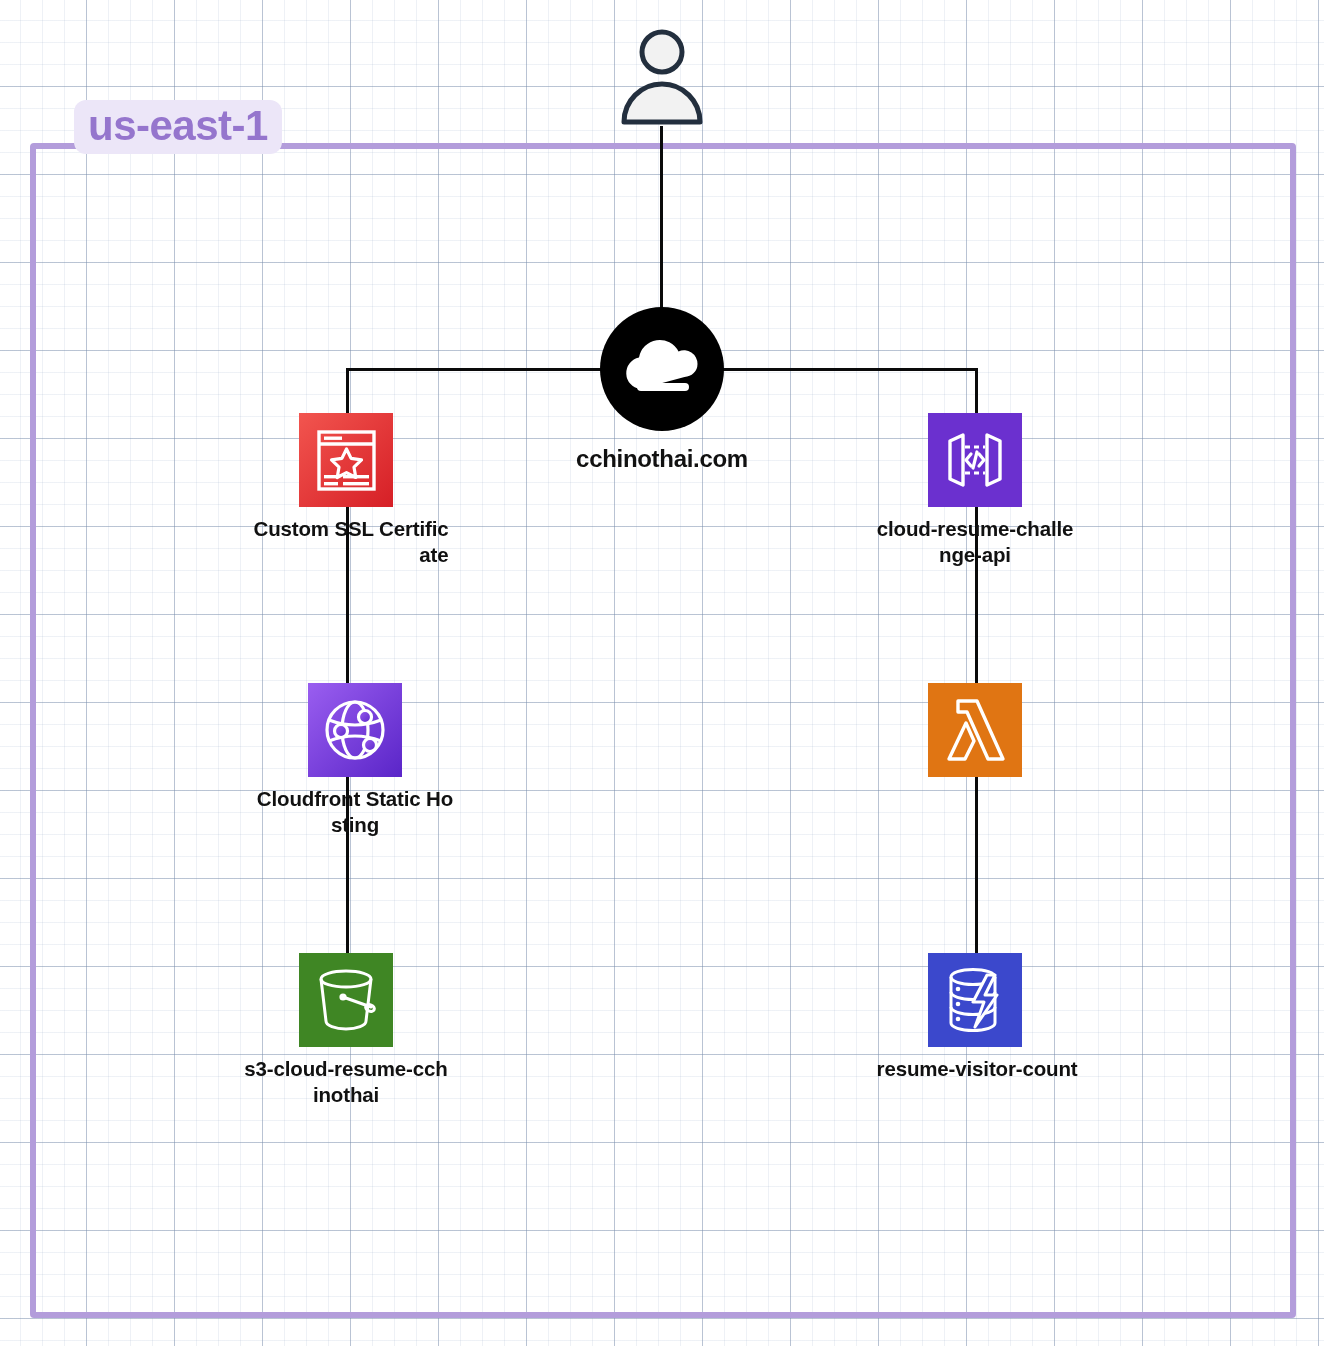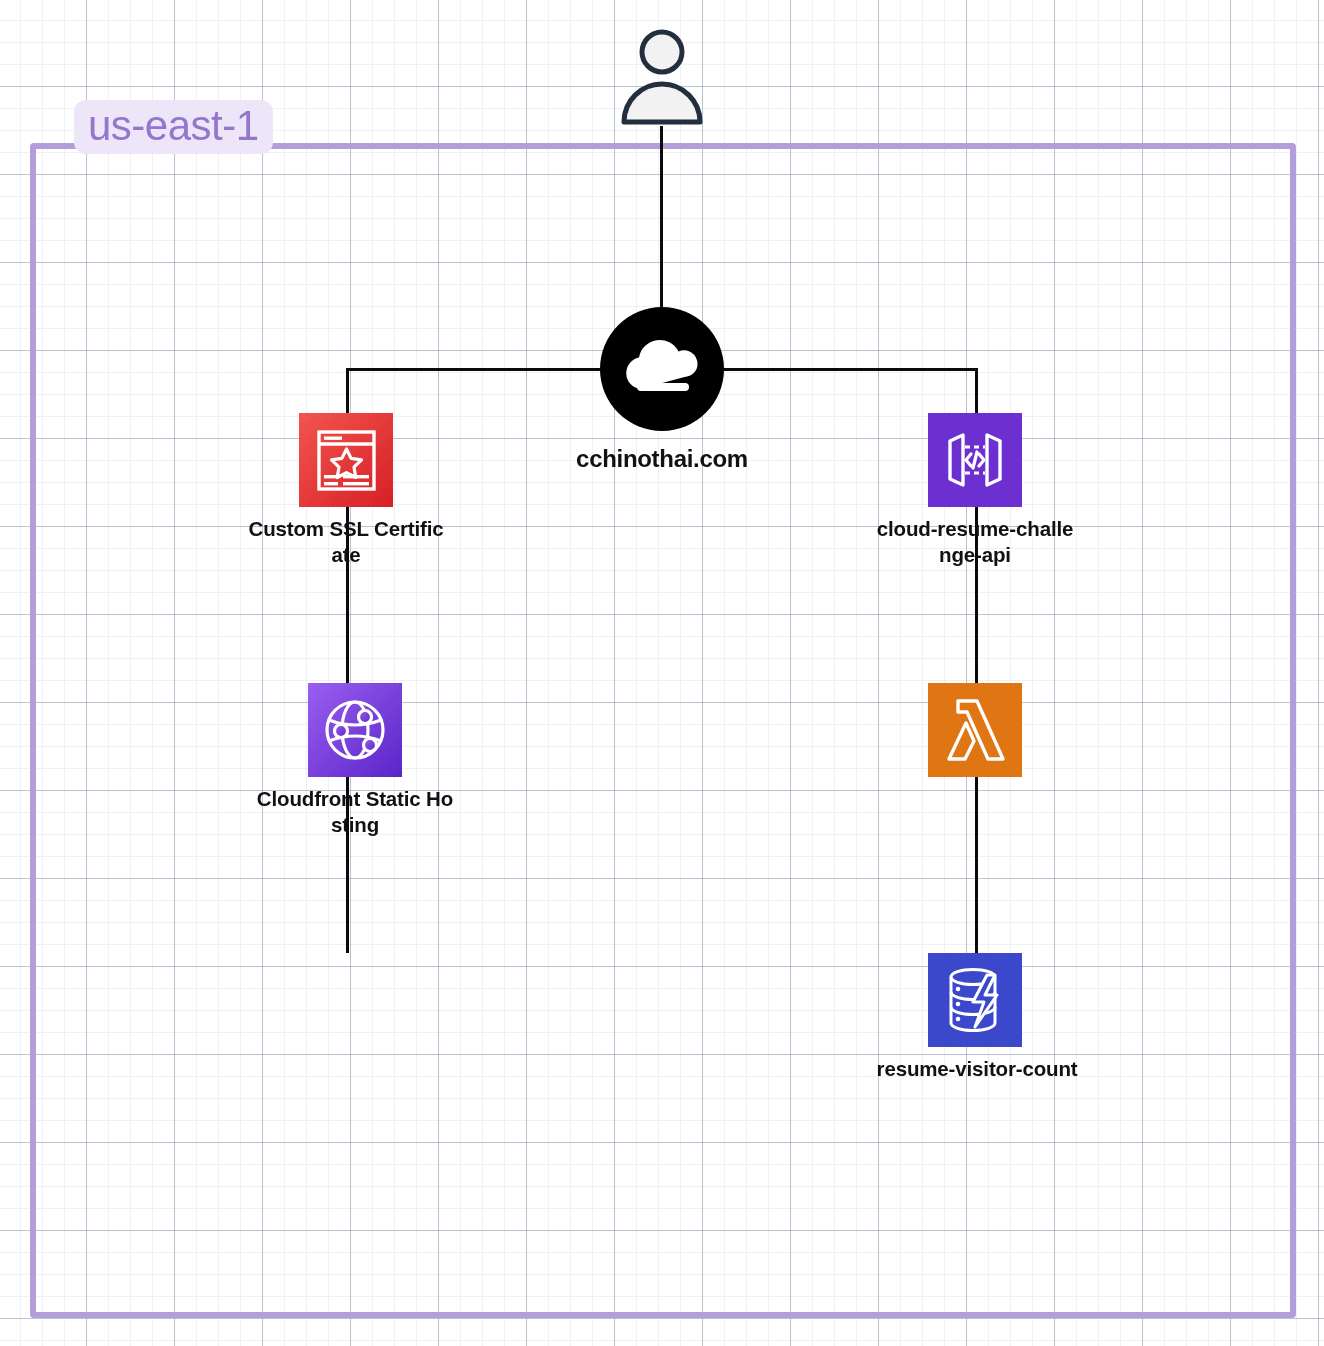--- a/index.html
+++ b/index.html
@@ -37,21 +37,21 @@
   }
   .region-label {
     position: absolute;
     left: 74px;
     top: 100px;
     padding: 5px 14px 7px 14px;
     background: #ece6f8;
     border-radius: 12px;
     color: #9575cd;
     font-size: 42px;
-    font-weight: normal;
+    font-weight: bold;
     letter-spacing: -0.5px;
     line-height: 1;
     white-space: nowrap;
   }
 
   
   .conn {
     position: absolute;
     background: #0a0a0a;
   }
@@ -154,21 +154,21 @@
 
   <div class="cloud-node">
     <svg viewBox="0 0 124 124" class="cloud-icon">
       <circle cx="62" cy="62" r="62" fill="#000000"></circle>
       <path d="M40 82 a16 16 0 0 1 -1 -31.5 a21 21 0 0 1 39.5 -6 a13.5 13.5 0 0 1 19 12.4 a13 13 0 0 1 -13 13 z" fill="#ffffff"></path>
       <rect x="37" y="76" width="52" height="8" rx="4" fill="#ffffff"></rect>
     </svg>
     <div class="cloud-label">cchinothai.com</div>
   </div>
 
-  <div class="node" style="left:346px; top:413px;">
+  <div class="node" style="left:346px; top:413px;text-align:right;">
     <div class="node-icon-wrap">
       <svg viewBox="0 0 94 94" class="svc-icon">
         <defs>
           <linearGradient id="gacm" x1="0" y1="0" x2="1" y2="1">
             <stop offset="0" stop-color="#f2554f"></stop>
             <stop offset="1" stop-color="#d61f26"></stop>
           </linearGradient>
         </defs>
         <rect width="94" height="94" fill="url(#gacm)"></rect>
         <rect x="20" y="19" width="55" height="57" fill="none" stroke="#ffffff" stroke-width="3.4"></rect>
@@ -199,20 +199,33 @@
         <path d="M21 37 q26 10 52 0" fill="none" stroke="#ffffff" stroke-width="3.2"></path>
         <path d="M21 58 q26 -10 52 0" fill="none" stroke="#ffffff" stroke-width="3.2"></path>
         <circle cx="57" cy="34" r="6.5" fill="url(#gcf)" stroke="#ffffff" stroke-width="3.2"></circle>
         <circle cx="33" cy="48" r="6.5" fill="url(#gcf)" stroke="#ffffff" stroke-width="3.2"></circle>
         <circle cx="62" cy="62" r="6.5" fill="url(#gcf)" stroke="#ffffff" stroke-width="3.2"></circle>
       </svg>
     </div>
     <div class="node-label">Cloudfront Static Hosting</div>
   </div>
 
+  <div class="node" style="left:346px; top:953px;">
+    <div class="node-icon-wrap">
+      <svg viewBox="0 0 94 94" class="svc-icon">
+        <rect width="94" height="94" fill="#3f8624"></rect>
+        <ellipse cx="47" cy="26" rx="25" ry="8" fill="none" stroke="#ffffff" stroke-width="3"></ellipse>
+        <path d="M22 26 l5 42 a20 8 0 0 0 40 0 l5 -42" fill="none" stroke="#ffffff" stroke-width="3"></path>
+        <path d="M44 44 l28 10" fill="none" stroke="#ffffff" stroke-width="3" stroke-linecap="round"></path>
+        <circle cx="44" cy="44" r="3.6" fill="#ffffff"></circle>
+        <ellipse cx="71" cy="55" rx="4.5" ry="3.2" transform="rotate(22 71 55)" fill="none" stroke="#ffffff" stroke-width="3"></ellipse>
+      </svg>
+    </div>
+    <div class="node-label">s3-cloud-resume-cchinothai</div>
+  </div>
 
   <div class="node" style="left:975px; top:413px;">
     <div class="node-icon-wrap">
       <svg viewBox="0 0 94 94" class="svc-icon">
         <rect width="94" height="94" fill="#6b30cf"></rect>
         <path d="M35 22 l-13 6 v38 l13 6 z" fill="none" stroke="#ffffff" stroke-width="3.4" stroke-linejoin="round"></path>
         <path d="M59 22 l13 6 v38 l-13 6 z" fill="none" stroke="#ffffff" stroke-width="3.4" stroke-linejoin="round"></path>
         <line x1="37" y1="34" x2="57" y2="34" stroke="#ffffff" stroke-width="3.2" stroke-dasharray="5 4"></line>
         <line x1="37" y1="60" x2="57" y2="60" stroke="#ffffff" stroke-width="3.2" stroke-dasharray="5 4"></line>
         <path d="M43 41 l-5 6 l5 6" fill="none" stroke="#ffffff" stroke-width="3.2" stroke-linecap="round" stroke-linejoin="round"></path>

